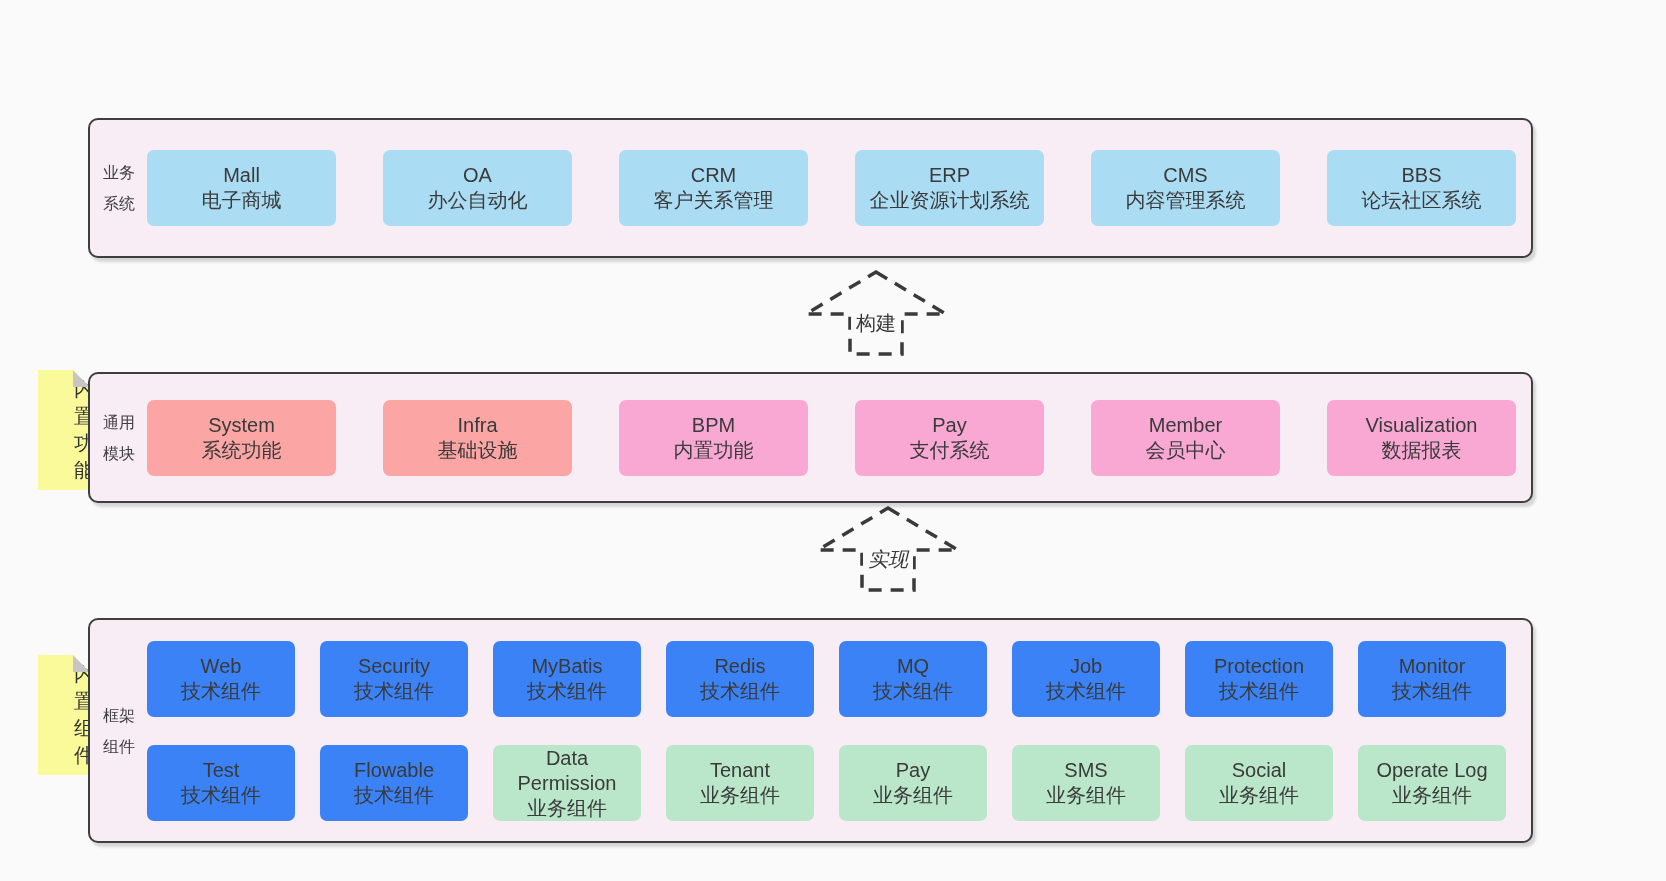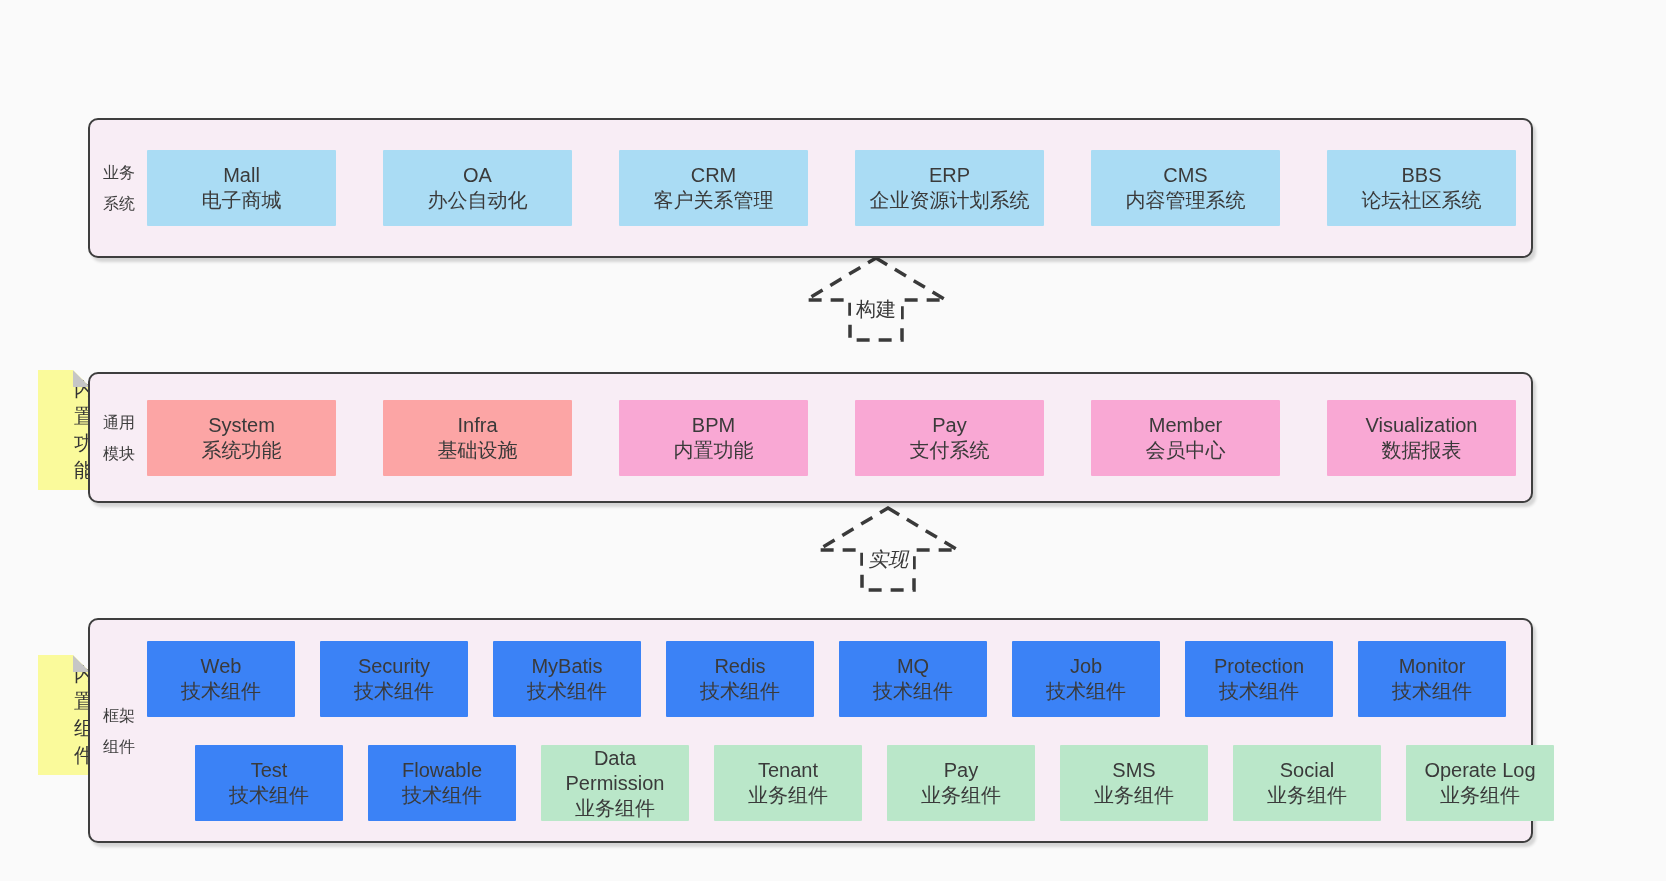--- a/index.html
+++ b/index.html
@@ -19,24 +19,24 @@
   .vlabel{
     position:absolute;left:13px;top:50%;transform:translateY(-50%);
     width:32px;font-size:16px;line-height:31px;text-align:center;
     word-break:break-all;color:#3E3E3E;
   }
   .boxrow{position:absolute;left:57px;display:flex;gap:47px;}
   .business .boxrow{top:30px;}
   .modules .boxrow{top:26px;}
   .components .boxrow{gap:25px;}
   .components .boxrow.r1{top:21px;}
-  .components .boxrow.r2{top:125px;margin-left:48px;}
+  .components .boxrow.r2{top:125px;}
   
   .box{
-    width:189px;height:76px;border-radius:1px;display:flex;flex-direction:column;
+    width:189px;height:76px;border-radius:7px;display:flex;flex-direction:column;
     align-items:center;justify-content:center;text-align:center;
     font-size:20px;line-height:25px;padding:0 4px;box-sizing:border-box;
   }
   .box.small{width:148px;}
   .box.blue{background:#AADCF4;}
   .box.red{background:#fca5a5;}
   .box.pink{background:#f9a8d4;}
   .box.green{background:#3b82f6;}
   .box.lightgreen{background:#BAE7C9;}
   
@@ -50,21 +50,21 @@
     clip-path:polygon(0 0,100% 100%,0 100%);
   }
   .note .ntext{
     width:24px;font-size:20px;line-height:27px;text-align:center;
     word-break:break-all;color:#333;margin-left:40px;
   }
   .note.n1{top:370px;}
   .note.n2{top:655px;}
   
   .arrow{position:absolute;width:160px;height:100px;}
-  .arrow.a1{left:798px;top:248px;text-align:center;}
+  .arrow.a1{left:798px;top:262px;text-align:center;}
   .arrow.a2{left:810px;top:498px;font-style:italic;}
   .arrow svg{position:absolute;left:0;top:0;}
   .arrow .alabel{
     position:absolute;left:78px;top:47px;transform:translateX(-50%);
     background:#FAFAFA;padding:1px 5px;font-size:20px;color:#3A3A3A;white-space:nowrap;
   }
 </style>
 </head>
 <body>
 

